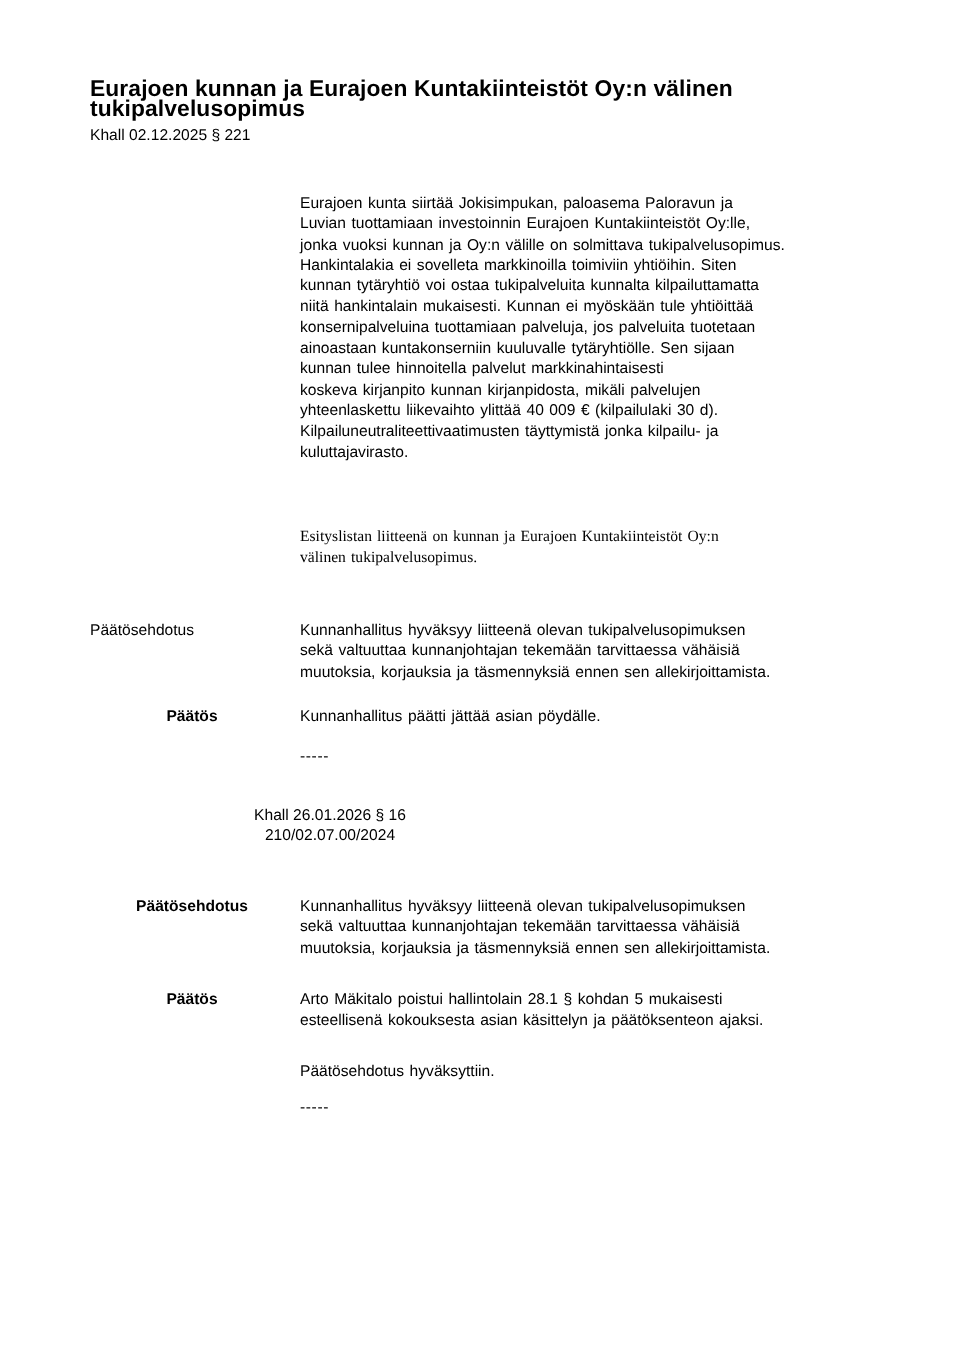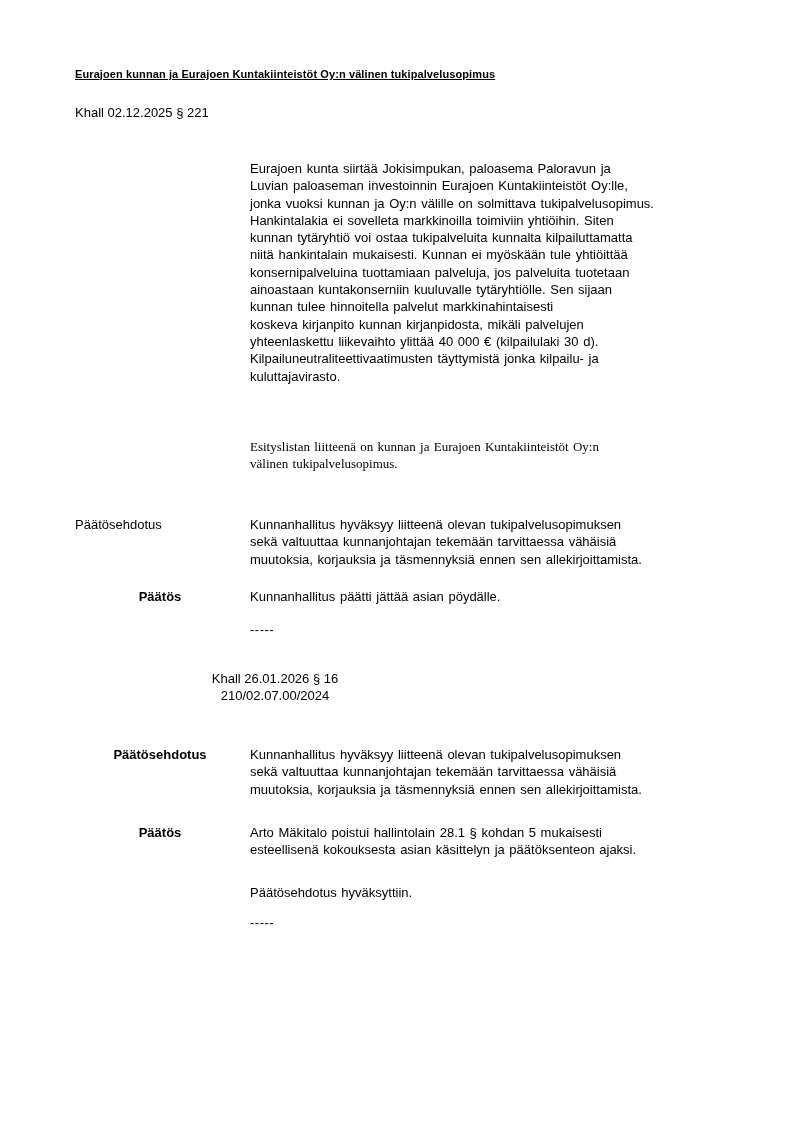--- a/index.html
+++ b/index.html
@@ -22,23 +22,22 @@
     width: 794px;
     height: 1122px;
     background: #ffffff;
   }
   .abs { position: absolute; }
   .doc-title {
     left: 75px;
     top: 66px;
     width: 670px;
     font-weight: bold;
-    font-size: 11px;
+    font-size: 19px;
     letter-spacing: 0.1px;
-    text-decoration: underline;
   }
   .ref-line {
     left: 75px;
     width: 400px;
     white-space: pre-wrap;
   }
   .body-block {
     left: 250px;
     width: 494px;
     word-spacing: 1px;
@@ -77,30 +76,30 @@
 <body>
 
 <div class="page">
 
   <div class="abs doc-title">Eurajoen kunnan ja Eurajoen Kuntakiinteistöt Oy:n välinen tukipalvelusopimus</div>
 
   <div class="abs ref-line" style="top:104px;">Khall 02.12.2025 § 221</div>
 
   <div class="abs body-block" style="top:160px;">
       <div class="line">Eurajoen kunta siirtää Jokisimpukan, paloasema Paloravun ja</div>
-      <div class="line">Luvian paloaseman investoinnin Eurajoen Kuntakiinteistöt Oy:lle,</div>
+      <div class="line">Luvian tuottamiaan investoinnin Eurajoen Kuntakiinteistöt Oy:lle,</div>
       <div class="line">jonka vuoksi kunnan ja Oy:n välille on solmittava tukipalvelusopimus.</div>
       <div class="line">Hankintalakia ei sovelleta markkinoilla toimiviin yhtiöihin. Siten</div>
       <div class="line">kunnan tytäryhtiö voi ostaa tukipalveluita kunnalta kilpailuttamatta</div>
       <div class="line">niitä hankintalain mukaisesti. Kunnan ei myöskään tule yhtiöittää</div>
       <div class="line">konsernipalveluina tuottamiaan palveluja, jos palveluita tuotetaan</div>
       <div class="line">ainoastaan kuntakonserniin kuuluvalle tytäryhtiölle. Sen sijaan</div>
       <div class="line">kunnan tulee hinnoitella palvelut markkinahintaisesti</div>
       <div class="line">koskeva kirjanpito kunnan kirjanpidosta, mikäli palvelujen</div>
-      <div class="line">yhteenlaskettu liikevaihto ylittää 40 000 € (kilpailulaki 30 d).</div>
+      <div class="line">yhteenlaskettu liikevaihto ylittää 40 009 € (kilpailulaki 30 d).</div>
       <div class="line">Kilpailuneutraliteettivaatimusten täyttymistä jonka kilpailu- ja</div>
       <div class="line">kuluttajavirasto.</div>
     </div>
 
   <div class="abs body-block" style="top:438px;font-family:Liberation Serif, serif;">
       <div class="line">Esityslistan liitteenä on kunnan ja Eurajoen Kuntakiinteistöt Oy:n</div>
       <div class="line">välinen tukipalvelusopimus.</div>
     </div>
 
   <div class="abs row" style="top:516px;">

